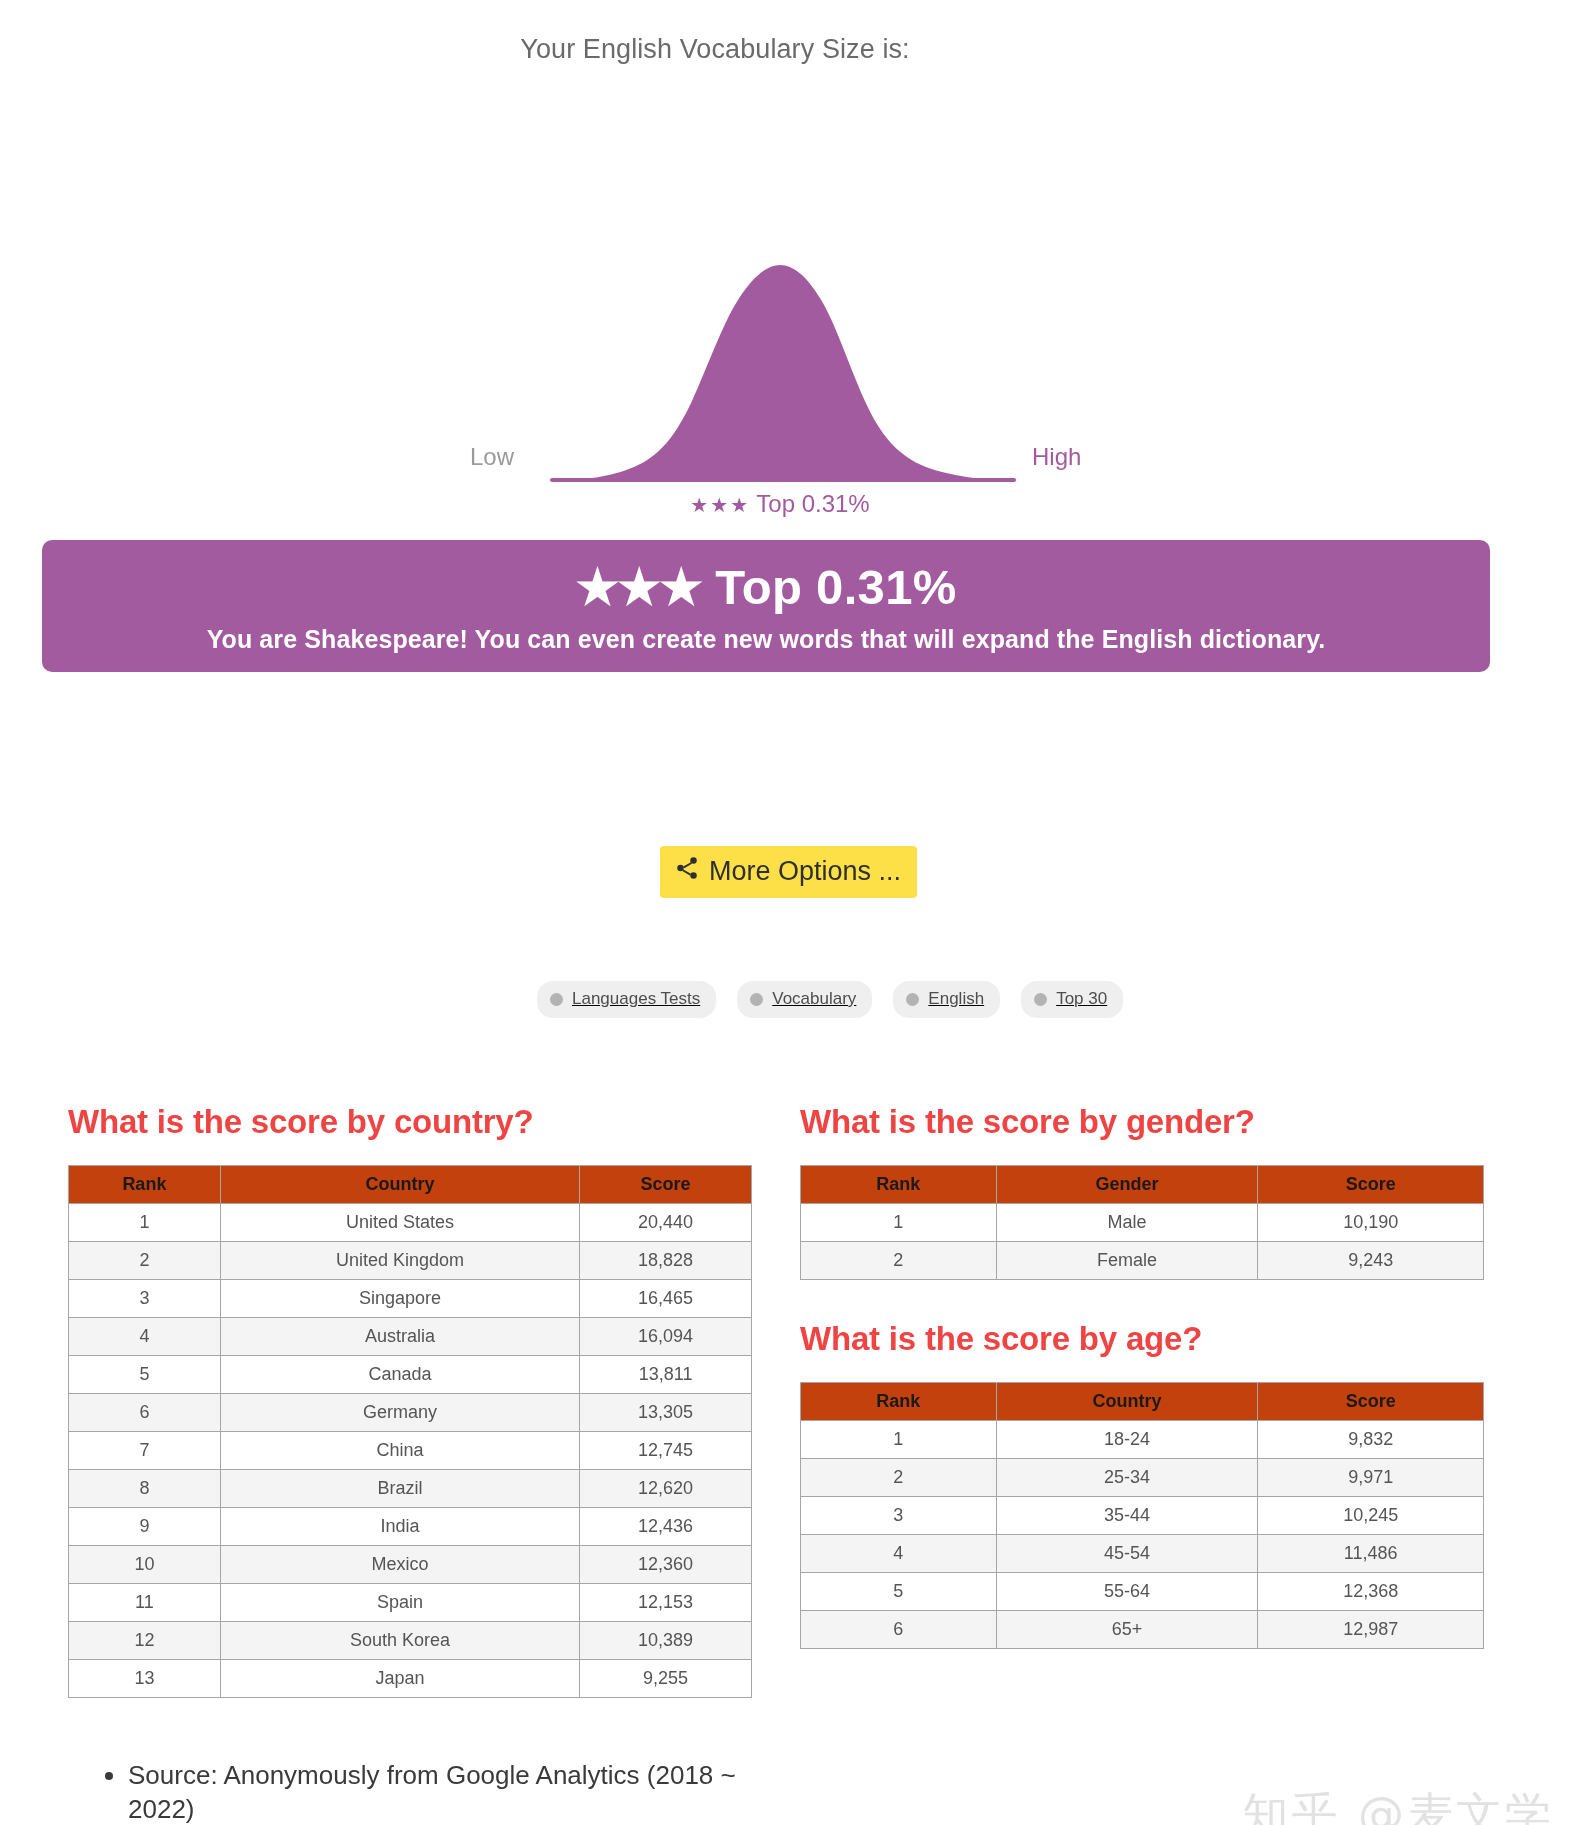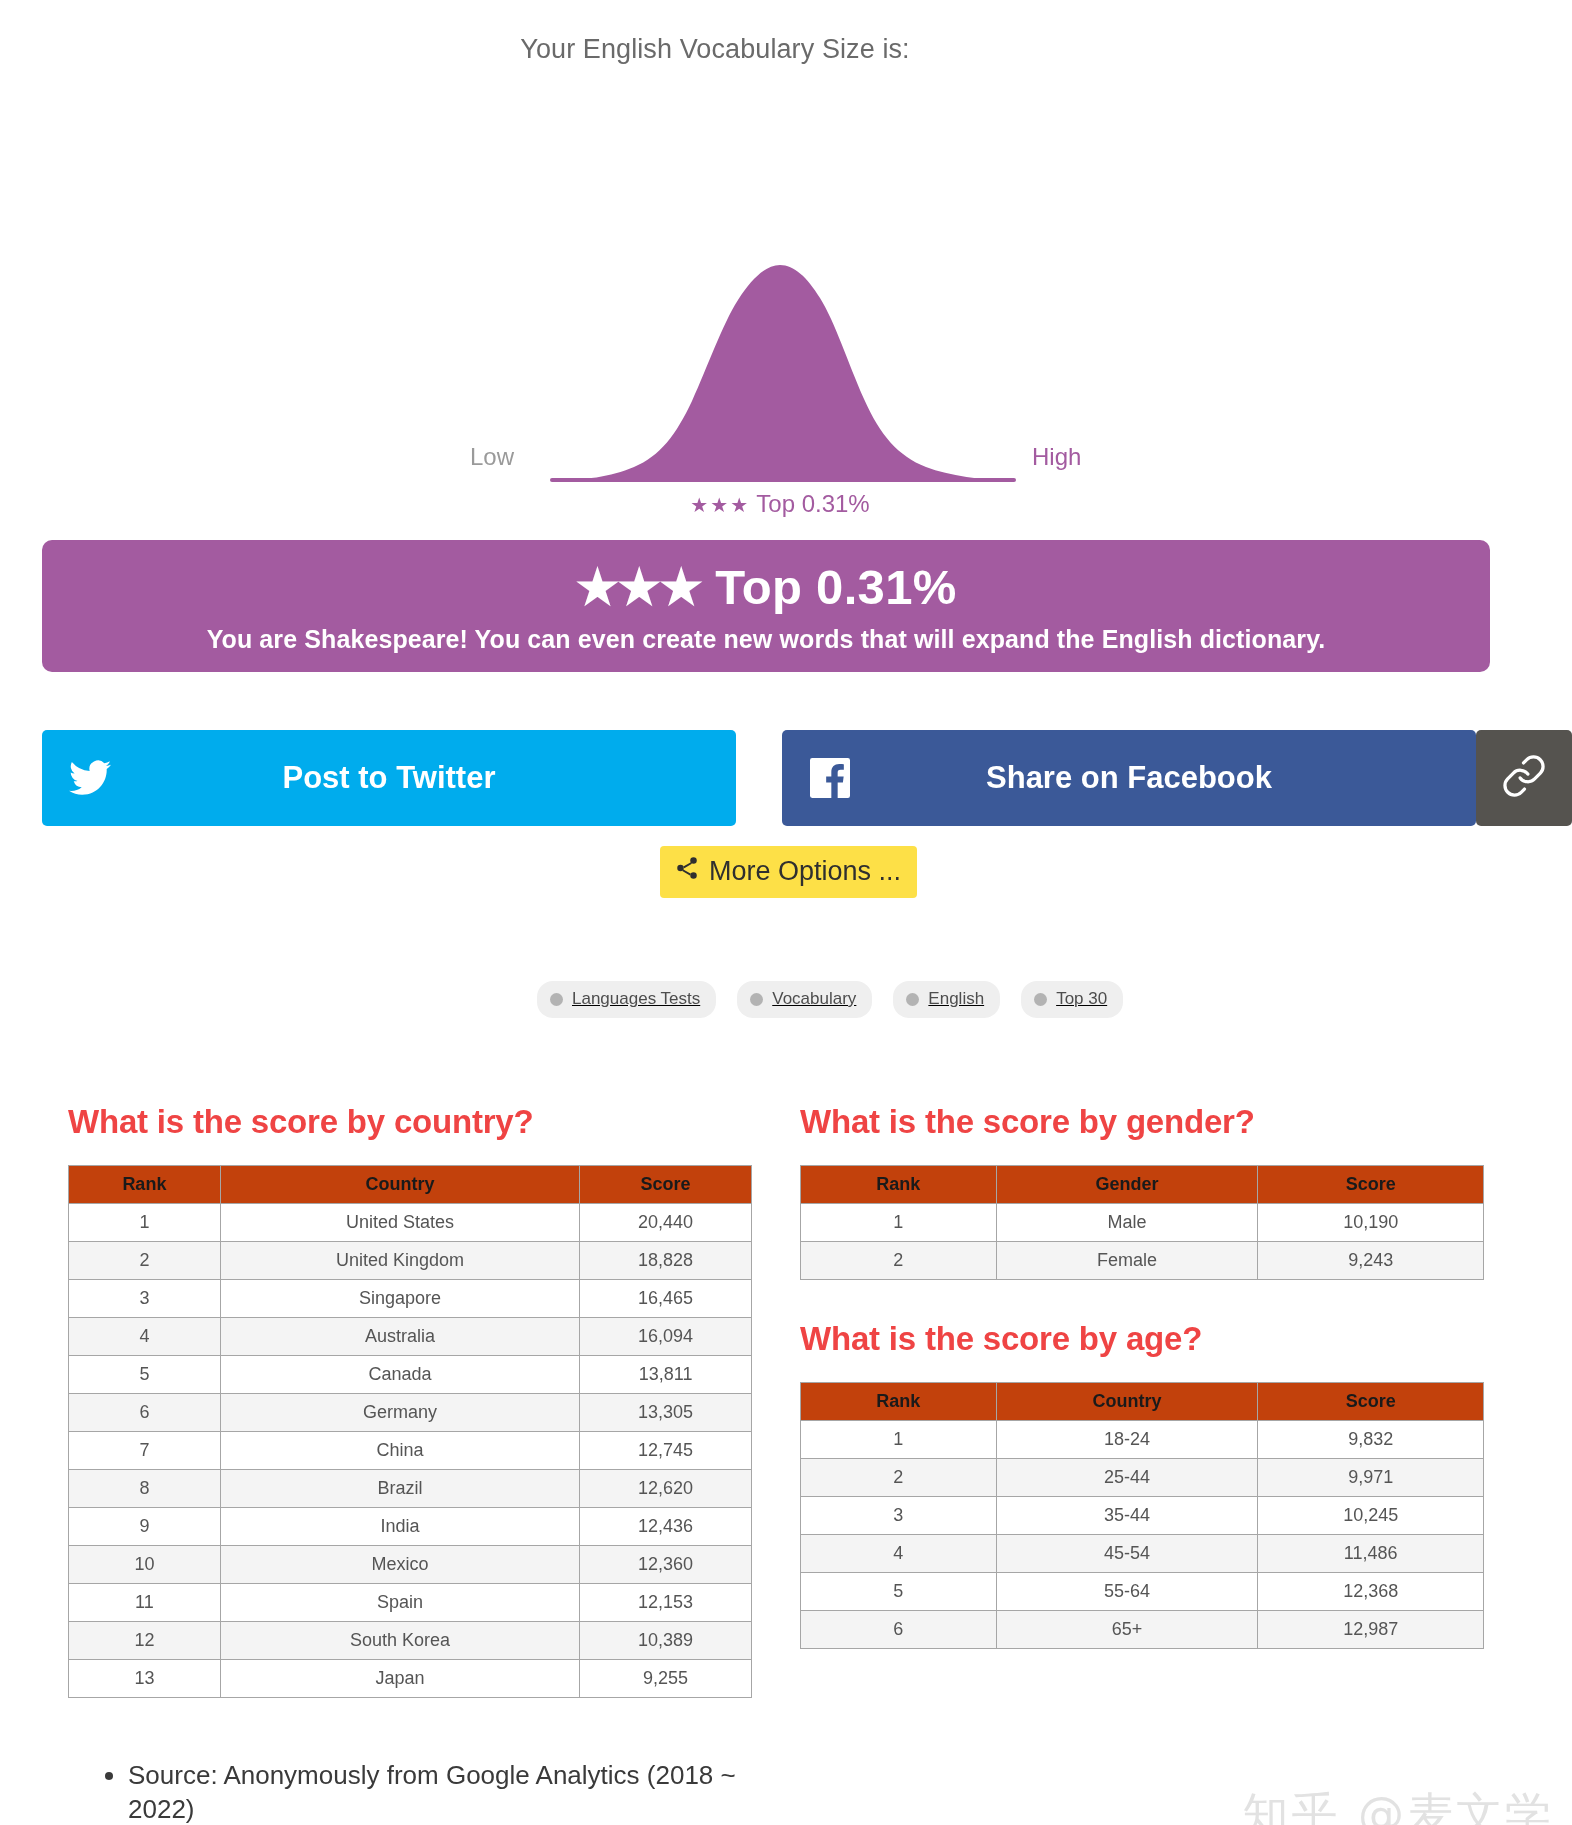--- a/index.html
+++ b/index.html
@@ -172,49 +172,20 @@
   </div>
 
   <div class="banner">
     <div class="banner-title">
       <span class="stars">★★★</span>
       <span>Top 0.31%</span>
     </div>
     <div class="banner-sub">You are Shakespeare! You can even create new words that will expand the English dictionary.</div>
   </div>
 
-  <div class="share-row">
-
-    <div class="btn-tw">
-      <span class="btn-icon">
-        <svg width="42" height="36" viewBox="0 0 24 20" fill="#ffffff">
-          <path d="M24 2.37a9.9 9.9 0 0 1-2.83.78A4.93 4.93 0 0 0 23.34.37a9.86 9.86 0 0 1-3.13 1.2A4.92 4.92 0 0 0 11.8 6.03 13.96 13.96 0 0 1 1.67.9 4.92 4.92 0 0 0 3.19 7.47a4.9 4.9 0 0 1-2.23-.62v.06a4.93 4.93 0 0 0 3.95 4.83 4.95 4.95 0 0 1-2.22.08 4.93 4.93 0 0 0 4.6 3.42A9.87 9.87 0 0 1 0 17.29a13.94 13.94 0 0 0 7.55 2.21c9.05 0 14-7.5 14-14 0-.21 0-.42-.02-.63A10 10 0 0 0 24 2.37z"></path>
-        </svg>
-      </span>
-      <span class="btn-text">Post to Twitter</span>
-    </div>
-
-    <div class="btn-fb">
-      <span class="btn-icon">
-        <svg width="40" height="40" viewBox="0 0 24 24" fill="#ffffff">
-          <path d="M22.7 0H1.3A1.3 1.3 0 0 0 0 1.3v21.4A1.3 1.3 0 0 0 1.3 24h11.5v-9.3H9.7v-3.6h3.1V8.4c0-3.1 1.9-4.8 4.7-4.8 1.3 0 2.5.1 2.8.14v3.24h-1.9c-1.5 0-1.8.72-1.8 1.77v2.33h3.6l-.47 3.6h-3.13V24h6.1a1.3 1.3 0 0 0 1.3-1.3V1.3A1.3 1.3 0 0 0 22.7 0z"></path>
-        </svg>
-      </span>
-      <span class="btn-text">Share on Facebook</span>
-    </div>
-
-    <div class="btn-link">
-      <span>
-        <svg width="46" height="46" viewBox="0 0 24 24" fill="none" stroke="#ffffff" stroke-width="1.7" stroke-linecap="round" stroke-linejoin="round">
-          <path d="M10 13a5 5 0 0 0 7.54.54l3-3a5 5 0 0 0-7.07-7.07l-1.72 1.71"></path>
-          <path d="M14 11a5 5 0 0 0-7.54-.54l-3 3a5 5 0 0 0 7.07 7.07l1.71-1.71"></path>
-        </svg>
-      </span>
-    </div>
-  </div>
 
   <div class="more-options">
     <span>
       <svg width="26" height="26" viewBox="0 0 24 24" fill="#2f2f2f">
         <circle cx="18" cy="5" r="3"></circle>
         <circle cx="6" cy="12" r="3"></circle>
         <circle cx="18" cy="19" r="3"></circle>
         <path d="M8.6 10.7l7-4.1.9 1.5-7 4.1zM8.6 13.3l7 4.1-.9 1.5-7-4.1z"></path>
       </svg>
     </span>
@@ -354,21 +325,21 @@
         </tr>
       </thead>
       <tbody>
         <tr>
             <td>1</td>
             <td>18-24</td>
             <td>9,832</td>
           </tr>
         <tr>
             <td>2</td>
-            <td>25-44</td>
+            <td>25-34</td>
             <td>9,971</td>
           </tr>
         <tr>
             <td>3</td>
             <td>35-44</td>
             <td>10,245</td>
           </tr>
         <tr>
             <td>4</td>
             <td>45-54</td>

